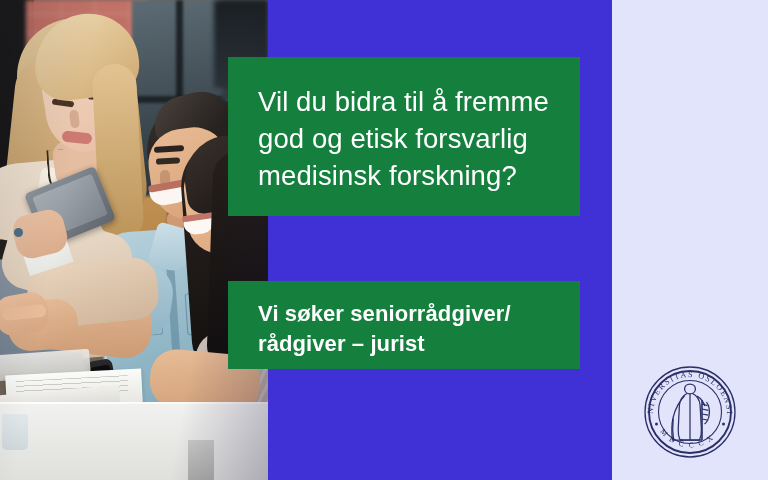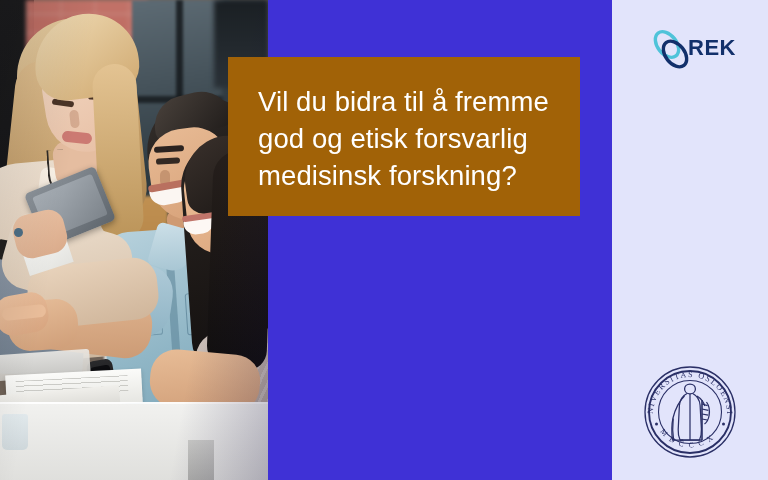--- a/index.html
+++ b/index.html
@@ -441,21 +441,21 @@
     border-radius: 3px 3px 5px 5px;
   }
   .photo-shade {
     left: 0; top: 0; width: 268px; height: 480px;
     background: linear-gradient(100deg, rgba(0,0,0,.12) 0%, rgba(0,0,0,0) 28%, rgba(0,0,0,0) 72%, rgba(20,14,60,.25) 100%);
   }
 
   
   .txt-box {
     position: absolute;
-    background: #a16207;
+    background: #15803d;
     color: #ffffff;
     box-sizing: border-box;
   }
   #headline-box {
     left: 228px; top: 57px;
     width: 352px; height: 159px;
     padding: 26px 30px 0 30px;
   }
   #headline {
     font-size: 27.5px;
@@ -605,29 +605,26 @@
     <div class="glass"></div>
     <div class="photo-shade"></div>
   </div>
 
   <div class="txt-box" id="headline-box">
     <div id="headline">Vil du bidra til å fremme
 god og etisk forsvarlig
 medisinsk forskning?</div>
   </div>
 
-
-
-  <div id="rek-logo">
-    <svg width="92" height="44" viewBox="0 0 92 44">
-      <ellipse cx="17" cy="16.5" rx="9.5" ry="14.5" transform="rotate(-38 17 16.5)" fill="none" stroke="#4FC3D9" stroke-width="3.4"></ellipse>
-      <ellipse cx="25" cy="26" rx="9.5" ry="14.5" transform="rotate(-38 25 26)" fill="none" stroke="#12306B" stroke-width="3.4"></ellipse>
-    </svg>
-    <span class="rek-text">REK</span>
+  <div class="txt-box" id="job-box">
+    <div id="job-title">Vi søker seniorrådgiver/
+rådgiver – jurist</div>
   </div>
+
+
 
   <div id="uio-seal">
     <svg width="100" height="100" viewBox="0 0 100 100">
       <defs>
         <path id="arcTop" d="M 13,52 A 37,37 0 0 1 87,52" fill="none"></path>
         <path id="arcBot" d="M 22,72 A 36,36 0 0 0 78,72" fill="none"></path>
       </defs>
       <circle cx="50" cy="50" r="45" fill="none" stroke="#2A2F66" stroke-width="1.3"></circle>
       <circle cx="50" cy="50" r="41" fill="none" stroke="#2A2F66" stroke-width="1.9"></circle>
       <circle cx="50" cy="50" r="31.5" fill="none" stroke="#2A2F66" stroke-width="1.1"></circle>

